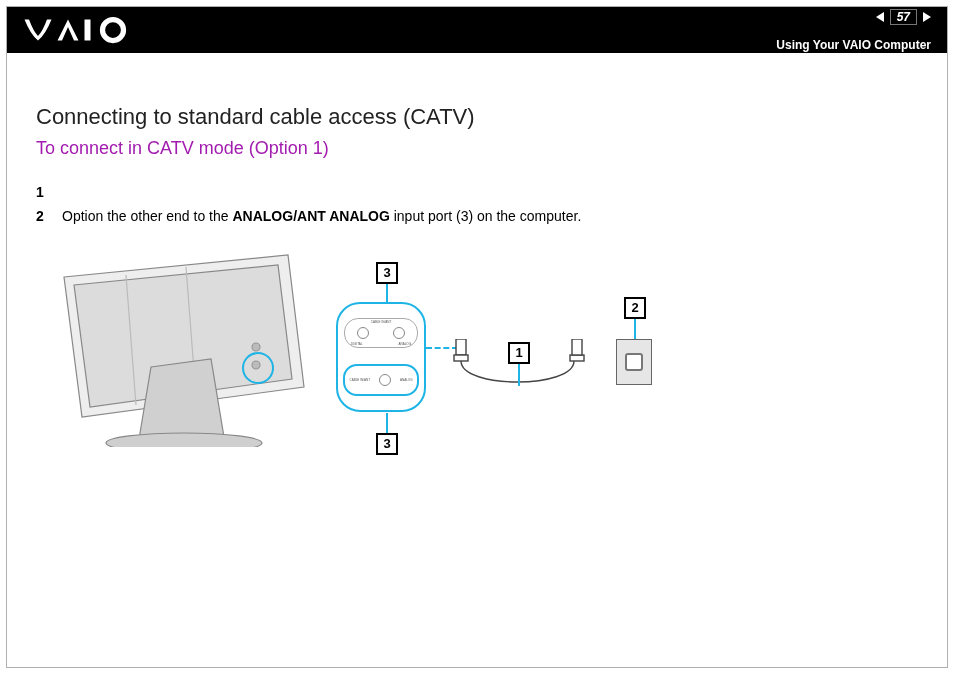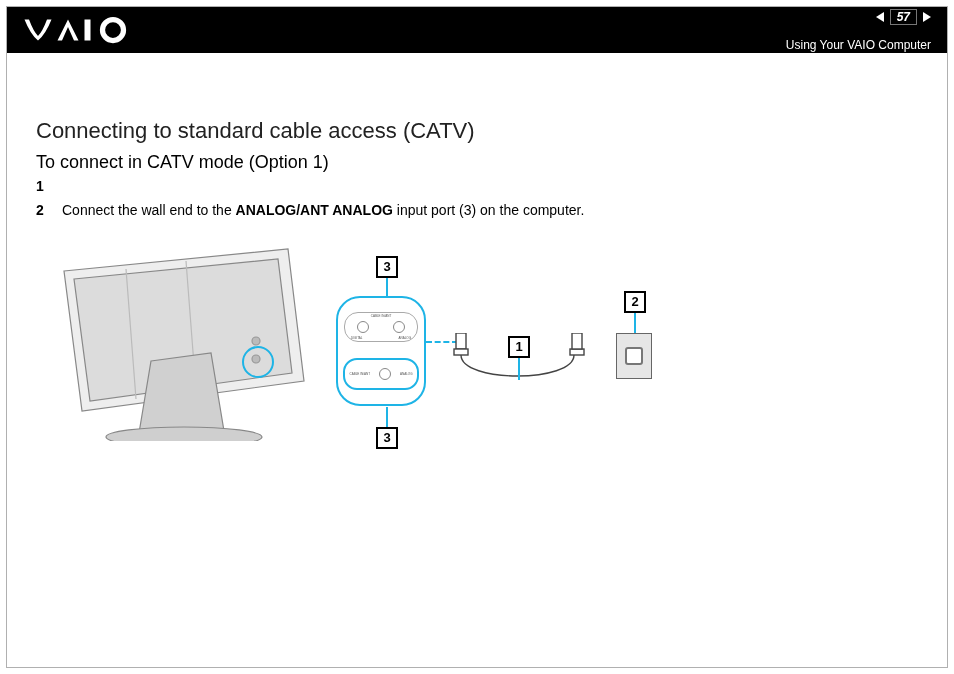--- a/index.html
+++ b/index.html
@@ -77,42 +77,42 @@
   .page-num-box {
     background: #000;
     border: 1px solid #777;
     padding: 0 6px;
     font-weight: bold;
     font-style: italic;
     font-size: 12px;
   }
   .section-title {
     font-size: 12px;
-    font-weight: normal;
+    font-weight: bold;
   }
 
   .content {
     position: absolute;
     left: 36px;
     top: 100px;
     right: 36px;
   }
 
   h1 {
     font-size: 22px;
     font-weight: 400;
     color: #222222;
-    margin: 18px 0 8px 0;
+    margin: 4px 0 8px 0;
   }
 
   h2 {
     font-size: 18px;
     font-weight: 400;
-    color: #000000;
-    margin: 0 0 2px 0;
+    color: #a21caf;
+    margin: 0 0 22px 0;
   }
 
   ol.steps {
     margin: 0;
     padding-left: 0;
     list-style: none;
     font-size: 14px;
     line-height: 1.7;
   }
   ol.steps li {
@@ -280,21 +280,21 @@
   <h1>Connecting to standard cable access (CATV)</h1>
   <h2>To connect in CATV mode (Option 1)</h2>
 
   <ol class="steps">
     <li>
       <span class="num">1</span>
     </li>
     <li>
       <span class="num">2</span>
       <span>
-        <span>Connect the wall end to the </span><span class="bold">ANALOG/ANT ANALOG</span><span> input port (3) on the computer.</span>
+        <span>Option the other end to the </span><span class="bold">ANALOG/ANT ANALOG</span><span> input port (3) on the computer.</span>
       </span>
     </li>
   </ol>
 
   <div class="diagram">
 
     <div class="monitor">
       <svg viewBox="0 0 260 200">
         <g stroke="#888" fill="#f4f4f4" stroke-width="1.2">
 

